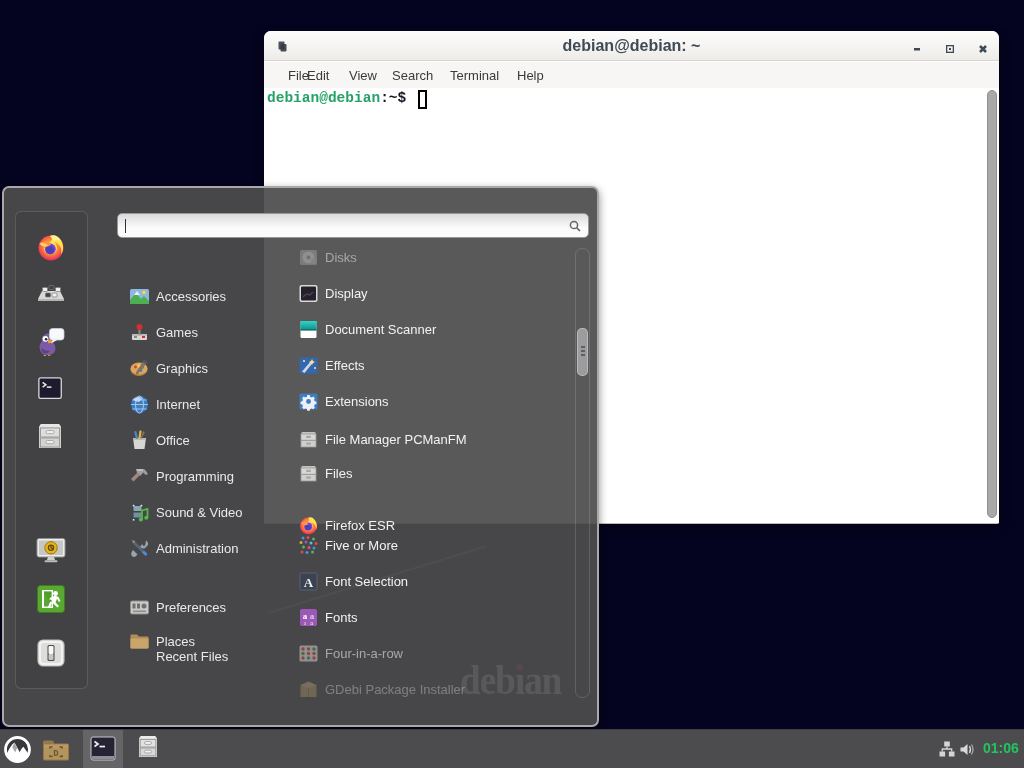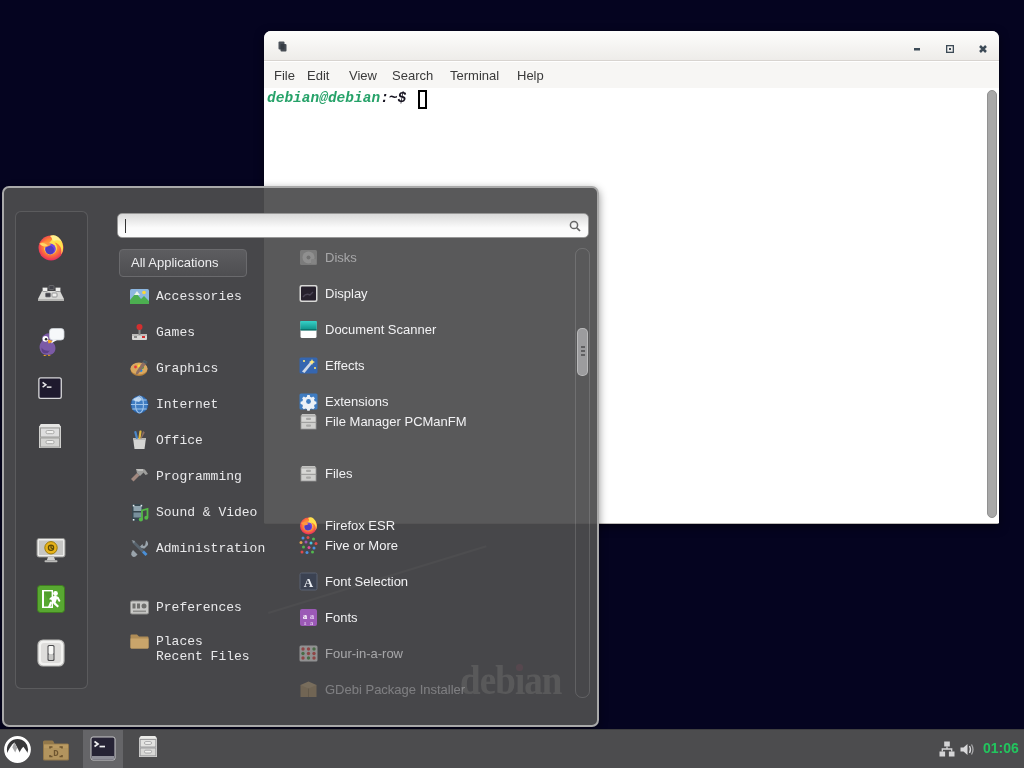--- a/index.html
+++ b/index.html
@@ -26,21 +26,21 @@
               background:linear-gradient(#fdfdfc,#eeece9);
               border-bottom:1px solid #d8d4d0; }
   #title { position:absolute; left:0; right:0; top:5.5px; text-align:center;
            font-size:16px; font-weight:bold; color:#3e4a54; }
   #menubar { position:absolute; left:0; top:31px; width:735px; height:26px;
              background:#f7f6f4; }
   #menubar span { position:absolute; top:6px; font-size:13px; color:#3a3a3a; }
   #tcontent { position:absolute; left:0; top:57px; width:735px; height:435px;
               background:#ffffff; }
   #prompt { position:absolute; left:3px; top:2px; font-family:"Liberation Mono",monospace;
-            font-size:14.5px; font-weight:bold; color:#171421; white-space:pre;font-style:italic; }
+            font-size:14.5px; font-weight:bold; color:#171421; white-space:pre; }
   #prompt b { color:#26a269; font-weight:bold; }
   #cursor { position:absolute; left:154px; top:2px; width:9px; height:19px;
             border:2px solid #000; }
   #tscroll { position:absolute; right:2px; top:2px; width:10px; height:428px;
              background:#a8a8a8; border:1px solid #919191; border-radius:5px; }
 
   
   #menu { position:absolute; left:2px; top:186px; width:597px; height:541px;
           background:rgba(76,76,78,0.93); border:2px solid #a9a9a9;
           border-radius:7px; box-shadow:0 3px 9px rgba(0,0,0,0.45); }
@@ -49,21 +49,21 @@
              background:rgba(0,0,0,0.06); }
   #searchbox { position:absolute; left:113px; top:25px; width:472px; height:25px;
                border:1px solid #979797; border-radius:5px;
                background:linear-gradient(#d9d9d9 0%, #fbfbfb 60%); }
   #searchcursor { position:absolute; left:7px; top:5px; width:1px; height:14px;
                   background:#333; }
   #allapps { position:absolute; left:115px; top:61px; width:128px; height:28px;
              border:1px solid #6a6a6d; border-radius:4px;
              background:linear-gradient(#5d5d60,#4e4e51);
              font-size:13px; color:#ededef; line-height:26px; padding-left:11px; }
-  .cat { position:absolute; left:125px; width:170px; height:22px;font-family:Liberation Mono, monospace; }
+  .cat { position:absolute; left:125px; width:170px; height:22px; }
   .cat .lbl { position:absolute; left:27px; top:3px; font-size:13px; color:#e9e9eb; }
   .app { position:absolute; left:294px; width:260px; height:22px; }
   .app .lbl { position:absolute; left:27px; top:3px; font-size:13px; color:#f2f2f4; }
   .ic { position:absolute; left:0; top:0; }
   #ascrolltrough { position:absolute; left:571px; top:60px; width:15px; height:450px;
                    border:1px solid rgba(255,255,255,0.14); border-radius:7px; }
   #ascrollthumb { position:absolute; left:573px; top:140px; width:11px; height:48px;
                   background:#9c9c9e; border:1px solid rgba(255,255,255,0.3); border-radius:5px; }
   .dots { position:absolute; left:577px; width:4px; height:2px; background:#5f5f61; }
 
@@ -83,34 +83,35 @@
     <div id="wm">debıan</div>
     <div id="wmdot"></div>
   </div>
 
   <div id="term">
     <div id="titlebar">
       <svg class="abs" style="left:14px; top:10px;" width="9" height="11" viewBox="0 0 9 11">
         <rect x="0.5" y="0.5" width="6" height="8" rx="1" fill="#4a5058"></rect>
         <rect x="2.5" y="3" width="6" height="7.5" rx="1" fill="#343a42" opacity="0.9"></rect>
       </svg>
+      <div id="title">debian@debian: ~</div>
       <svg class="abs" style="left:648.5px; top:13px;" width="8" height="8" viewBox="0 0 8 8">
         <rect x="1" y="4" width="6" height="2.5" fill="#3d4b57"></rect>
       </svg>
       <svg class="abs" style="left:681.5px; top:14px;" width="8" height="8" viewBox="0 0 8 8">
         <rect x="0.5" y="0.5" width="7" height="7" fill="none" stroke="#3d4b57" stroke-width="1.6"></rect>
         <rect x="3" y="3" width="2" height="2" fill="#3d4b57"></rect>
       </svg>
       <svg class="abs" style="left:714.5px; top:14px;" width="8" height="8" viewBox="0 0 8 8">
         <path d="M1 1 L7 7 M7 1 L1 7" stroke="#3d4b57" stroke-width="2.5"></path>
         <rect x="3" y="3" width="2" height="2" fill="#3d4b57"></rect>
       </svg>
     </div>
     <div id="menubar">
-      <span style="left:10px;">File</span>
+      <span style="left:24px;">File</span>
       <span style="left:43px;">Edit</span>
       <span style="left:85px;">View</span>
       <span style="left:128px;">Search</span>
       <span style="left:186px;">Terminal</span>
       <span style="left:253px;">Help</span>
     </div>
     <div id="tcontent">
       <div id="prompt"><b>debian@debian</b>:~$</div>
       <div id="cursor"></div>
       <div id="tscroll"></div>
@@ -202,21 +203,20 @@
       <rect x="12.5" y="16" width="5" height="6" rx="1" fill="#c8c8c6"></rect>
     </svg>
 
     <div id="searchbox">
       <div id="searchcursor"></div>
       <svg class="abs" style="right:6px; top:5px;" width="14" height="14" viewBox="0 0 14 14">
         <circle cx="6" cy="6" r="3.6" fill="none" stroke="#666" stroke-width="1.5"></circle>
         <path d="M8.8 8.8 L12 12" stroke="#666" stroke-width="1.7"></path>
       </svg>
     </div>
-    <div id="allapps">All Applications</div>
     <div id="catcol">
       <div class="cat" style="top:97.5px;">
         <svg class="ic" style="" width="21" height="21" viewBox="0 0 21 21">
           <rect x="1" y="3" width="19" height="15" rx="1.5" fill="#8db7e0"></rect>
           <path d="M1 14 L7 7 L12 13 L15 10 L20 15 L20 17.5 Q20 18 19 18 L2 18 Q1 18 1 17.5 Z" fill="#4caf50"></path>
           <path d="M5 9 L8 5 L11 9 Z" fill="#e8f4e8"></path>
           <circle cx="15" cy="6.5" r="1.8" fill="#fdd835"></circle>
         </svg>
         <span class="lbl">Accessories</span>
       </div>
@@ -365,21 +365,21 @@
       <div class="app" style="top:202.5px;">
         <svg class="ic" style="" width="21" height="21" viewBox="0 0 21 21">
           <rect x="1.5" y="2.5" width="18" height="16" rx="1.5" fill="#3f7cc1"></rect>
           <g fill="#ecf1f7">
             <path d="M9.3 4 h2.4 l0.4 1.7 1.6 0.7 1.5-0.9 1.7 1.7 -0.9 1.5 0.7 1.6 1.7 0.4 v2.4 l-1.7 0.4 -0.7 1.6 0.9 1.5 -1.7 1.7 -1.5-0.9 -1.6 0.7 -0.4 1.7 h-2.4 l-0.4-1.7 -1.6-0.7 -1.5 0.9 -1.7-1.7 0.9-1.5 -0.7-1.6 -1.7-0.4 v-2.4 l1.7-0.4 0.7-1.6 -0.9-1.5 1.7-1.7 1.5 0.9 1.6-0.7 Z"></path>
           </g>
           <circle cx="10.5" cy="10.5" r="2.4" fill="#3f7cc1"></circle>
         </svg>
         <span class="lbl">Extensions</span>
       </div>
-      <div class="app" style="top:223px;">
+      <div class="app" style="top:241px;">
         <svg class="ic" style="" width="21" height="21" viewBox="0 0 21 21">
           <path d="M4 3 L17 3 L18 5 L18 18 L3 18 L3 5 Z" fill="#c3c3c1"></path>
           <rect x="3" y="5" width="15" height="6.2" fill="#d7d7d5" stroke="#9a9a98" stroke-width="0.8"></rect>
           <rect x="3" y="11.5" width="15" height="6.5" fill="#cfcfcd" stroke="#9a9a98" stroke-width="0.8"></rect>
           <rect x="8" y="6.8" width="5" height="2.2" rx="1" fill="#a8a8a6"></rect>
           <rect x="8" y="13.5" width="5" height="2.2" rx="1" fill="#a8a8a6"></rect>
         </svg>
         <span class="lbl">File Manager PCManFM</span>
       </div>
       <div class="app" style="top:274.5px;">

